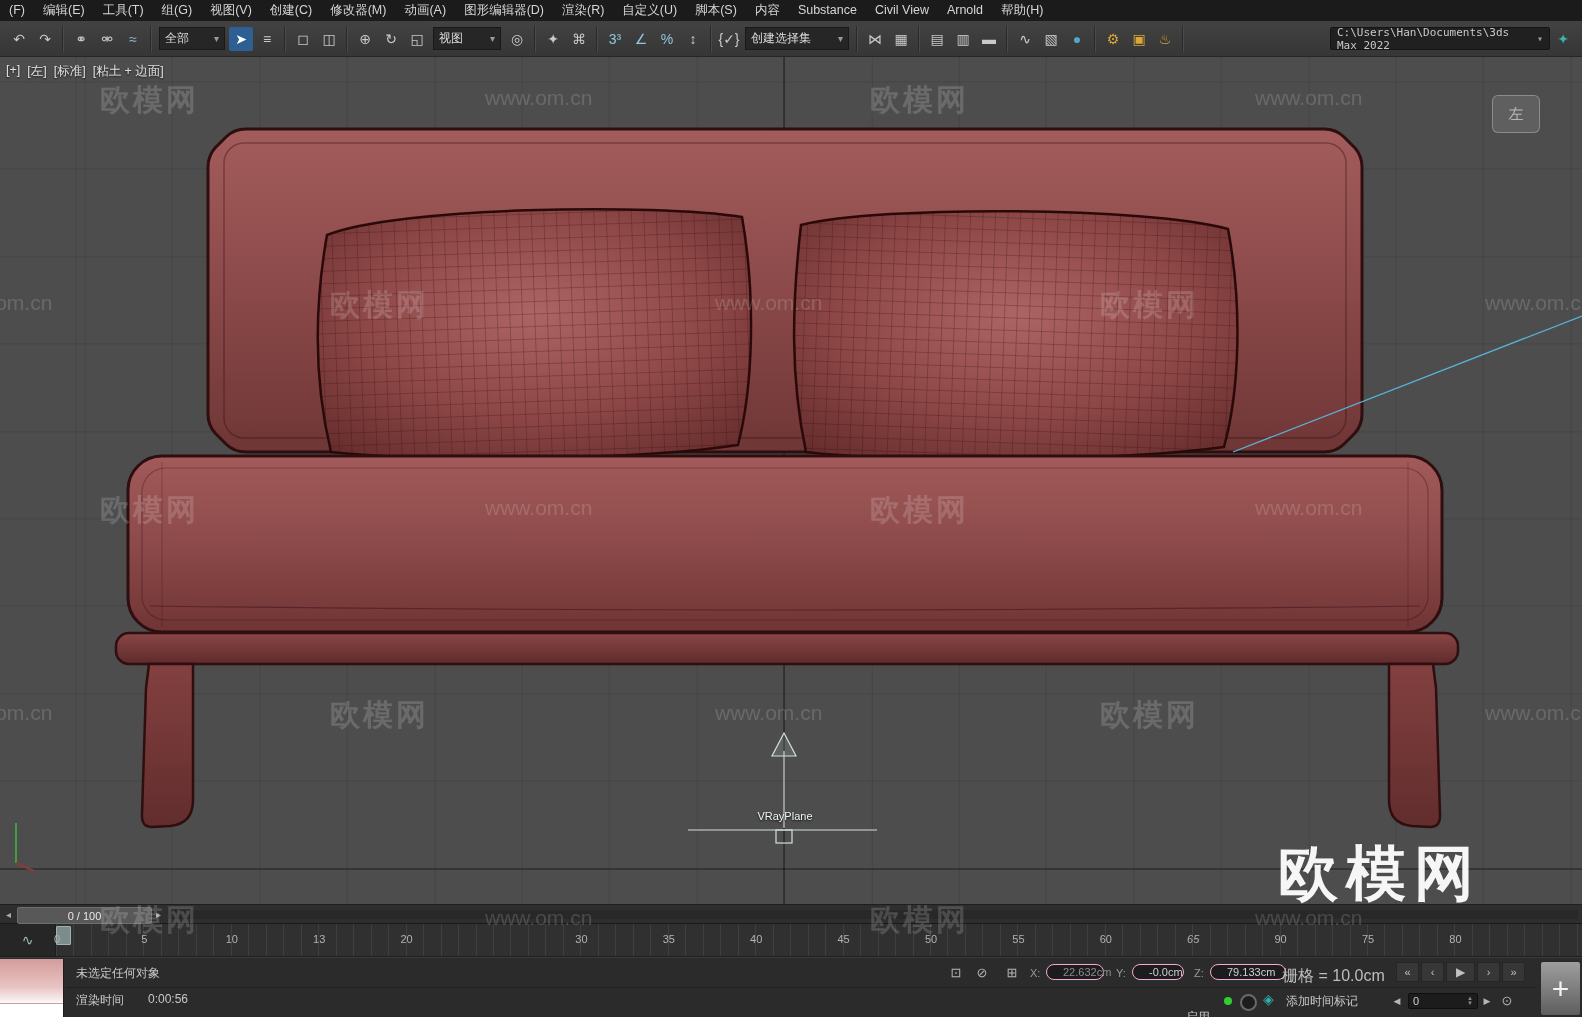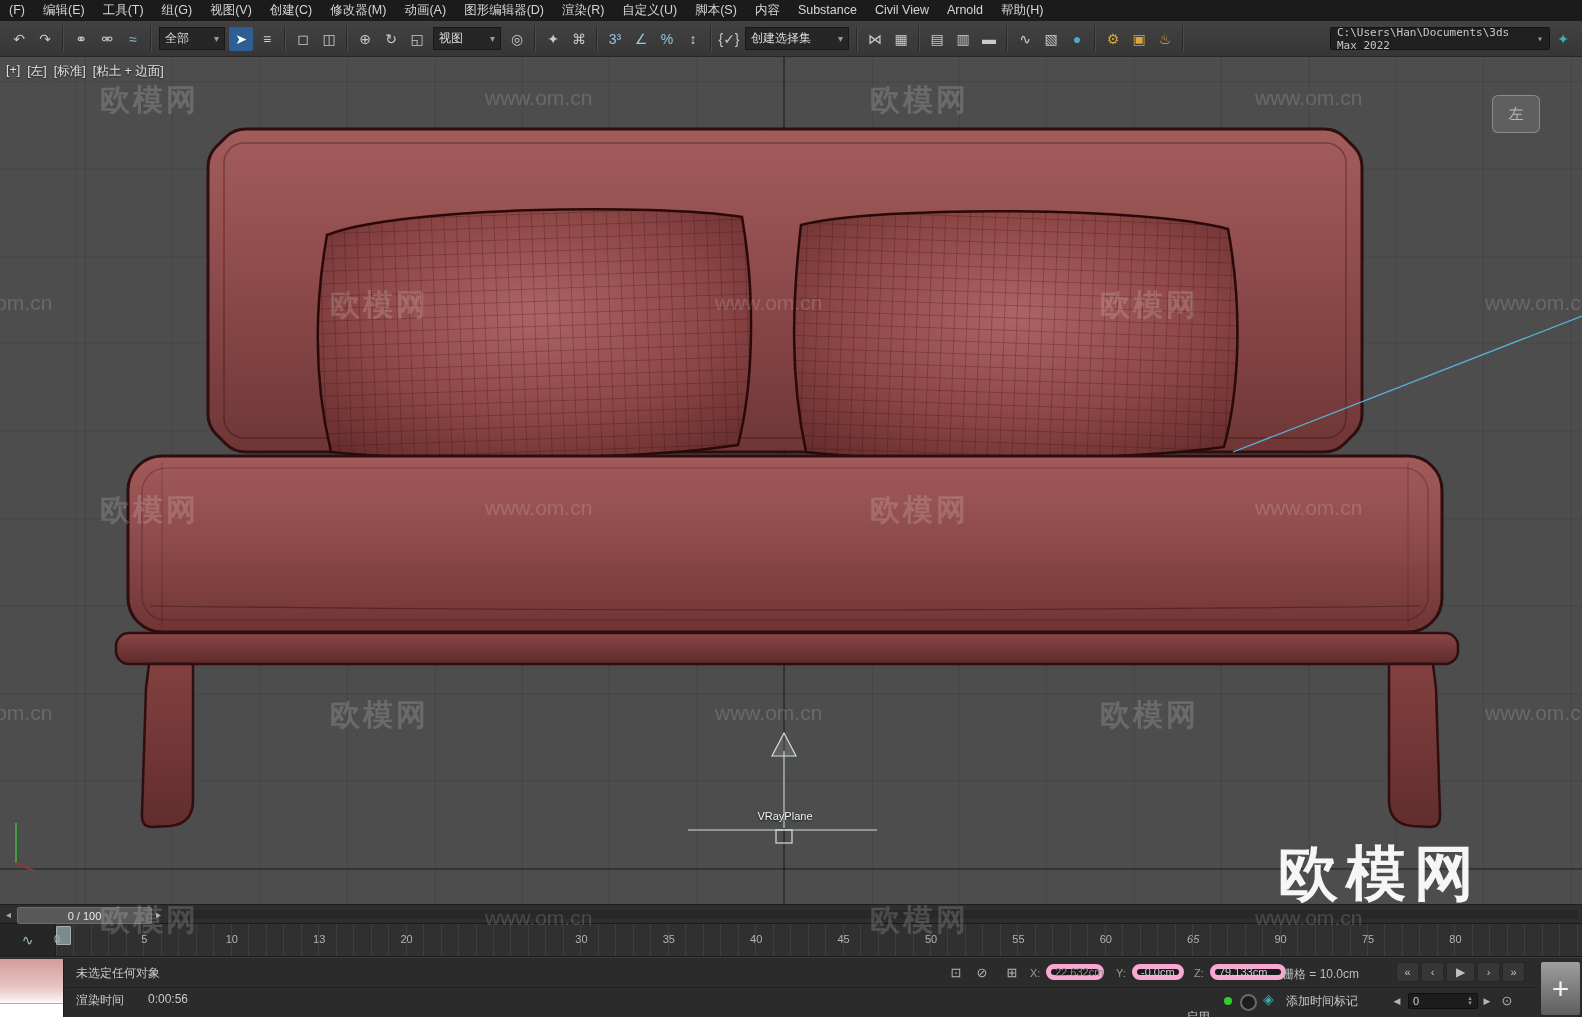--- a/index.html
+++ b/index.html
@@ -71,22 +71,22 @@
   
   #status-bar{position:absolute;left:0;top:957px;width:100%;height:60px;background:#2b2b2b;
               border-top:1px solid #3c3c3c;box-sizing:border-box;z-index:50;font-size:12px;color:#c8c8c8;}
   #listener-thumb{position:absolute;left:0;top:1px;width:63px;height:58px;border-right:1px solid #1d1d1d;
                   background:linear-gradient(#d49c9c,#e9c3c3 48%,#f3e4e4 66%,#ffffff 78%,#ffffff 100%);}
   #listener-thumb::after{content:"";position:absolute;left:0;right:0;bottom:13px;height:1px;background:#caa0a0;}
   .sb-text{position:absolute;white-space:nowrap;}
   .sb-ic{position:absolute;width:20px;height:18px;display:flex;align-items:center;justify-content:center;
          color:#b5b5b5;font-size:13px;cursor:default;}
   .coord-label{position:absolute;color:#9a9a9a;font-size:11px;}
-  .coord-field{position:absolute;height:16px;background:#1c1c1c;border:5px solid #f9a8d4;border-radius:8px;
-               font-size:11px;color:#cfcfcf;display:flex;align-items:center;padding:0 4px;box-sizing:border-box;cursor:text;}
+  .coord-field{position:absolute;height:16px;background:#1c1c1c;border:1px solid #f9a8d4;border-radius:8px;
+               font-size:11px;color:#cfcfcf;display:flex;align-items:center;padding:0 16px;box-sizing:border-box;cursor:text;}
   .coord-field.dim{color:#8d8d8d;}
   #playback{position:absolute;left:1396px;top:4px;display:flex;gap:2px;}
   .pb-btn{width:21px;height:18px;background:#373737;border:1px solid #262626;border-radius:2px;color:#c2c2c2;
           font-size:11px;display:flex;align-items:center;justify-content:center;cursor:default;}
   .pb-btn.play{width:27px;font-size:12px;}
   #add-btn{position:absolute;left:1540px;top:3px;width:39px;height:53px;border-radius:3px;
            background:linear-gradient(#9e9e9e,#5e5e5e);border:1px solid #2a2a2a;color:#f2f2f2;
            font-size:30px;display:flex;align-items:center;justify-content:center;cursor:default;}
   #enable-dot{position:absolute;left:1224px;top:39px;width:8px;height:8px;border-radius:50%;background:#2fd02f;}
   #enable-knob{position:absolute;left:1240px;top:36px;width:13px;height:13px;border-radius:50%;
@@ -346,21 +346,21 @@
     <div class="sb-ic" style="left:972px;top:5px;">⊘</div>
     <div class="sb-ic" style="left:1002px;top:5px;">⊞</div>
 
     <div class="coord-label" style="left:1030px;top:9px;">X:</div>
     <div class="coord-field dim" style="left:1046px;top:6px;width:58px;">22.632cm</div>
     <div class="coord-label" style="left:1116px;top:9px;">Y:</div>
     <div class="coord-field" style="left:1132px;top:6px;width:52px;">-0.0cm</div>
     <div class="coord-label" style="left:1194px;top:9px;">Z:</div>
     <div class="coord-field" style="left:1210px;top:6px;width:76px;">79.133cm</div>
 
-    <div class="sb-text" style="left:1282px;top:8px;font-size:12px;color:#bdbdbd;">栅格 = 10.0cm</div>
+    <div class="sb-text" style="left:1282px;top:8px;font-size:16px;color:#bdbdbd;">栅格 = 10.0cm</div>
 
     <div id="playback">
         <div class="pb-btn">«</div>
         <div class="pb-btn">‹</div>
         <div class="pb-btn play">▶</div>
         <div class="pb-btn">›</div>
         <div class="pb-btn">»</div>
       </div>
     <div id="add-btn">+</div>
 

